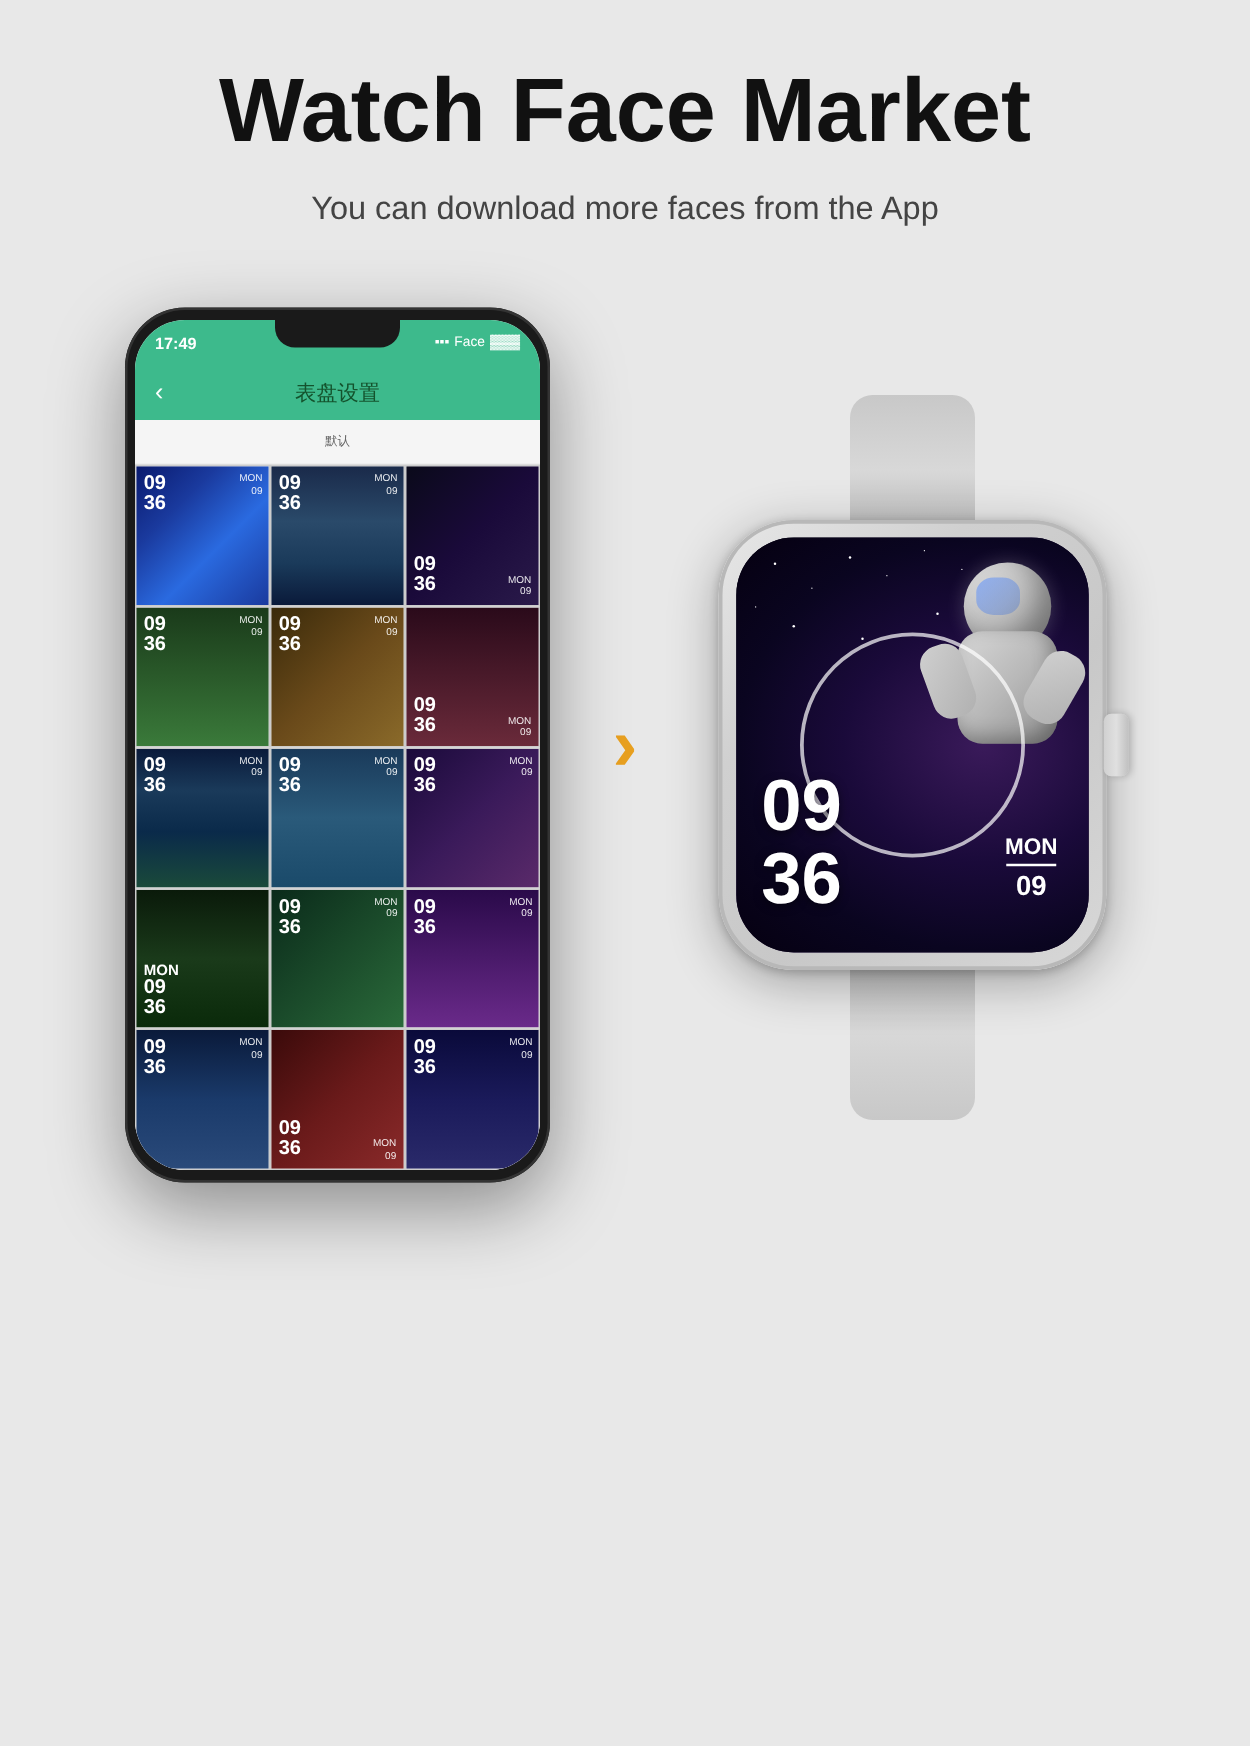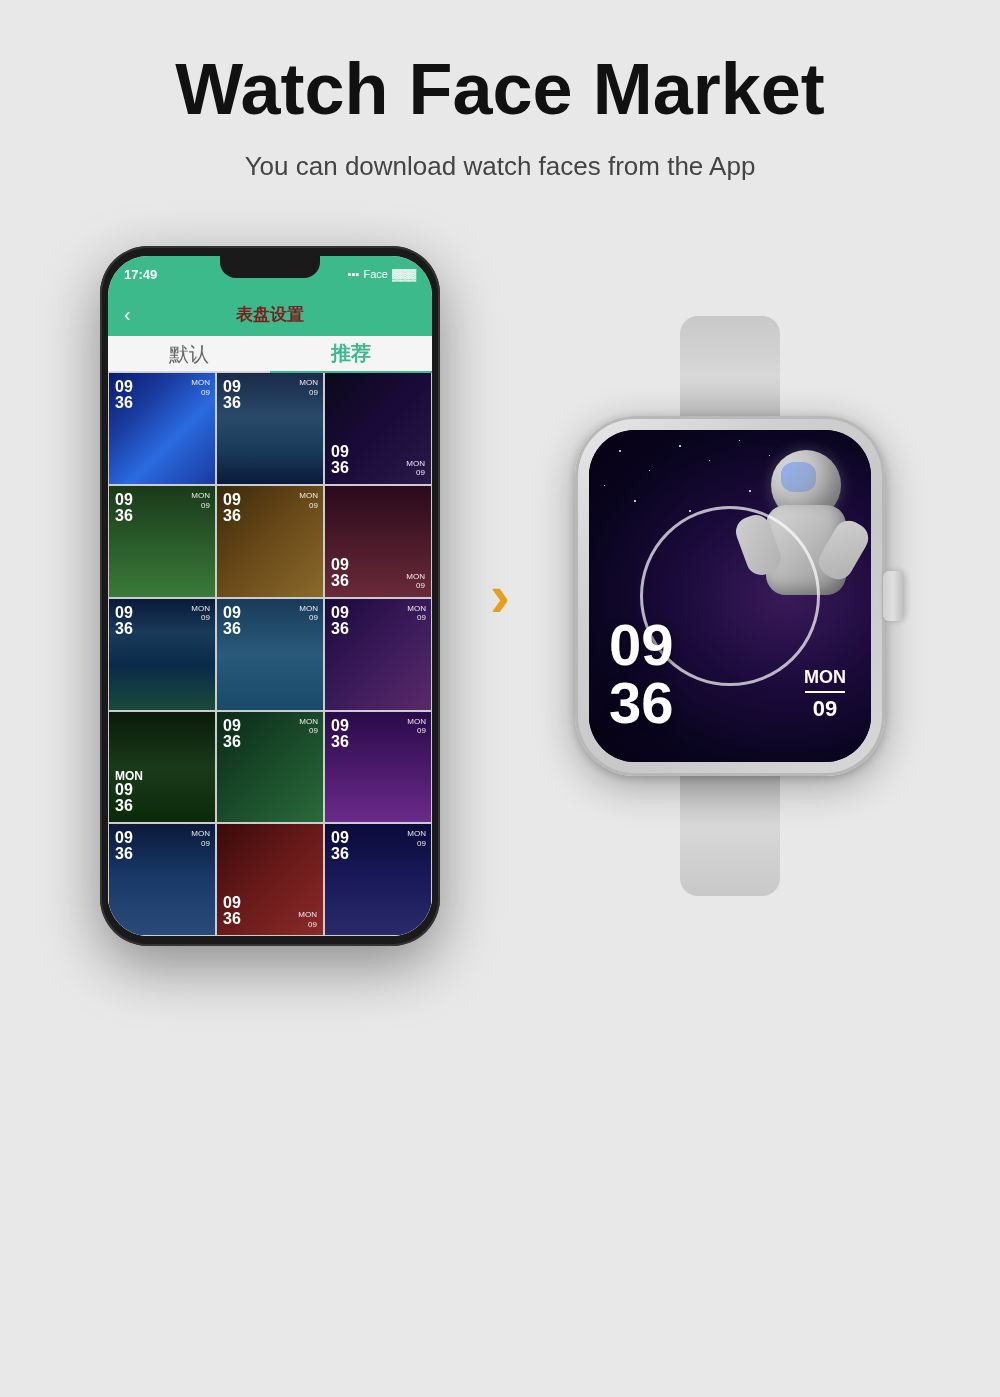--- a/index.html
+++ b/index.html
@@ -134,42 +134,42 @@
     }
 
     .nav-back {
       position: absolute;
       left: 16px;
       color: white;
       font-size: 20px;
     }
 
     .nav-title {
-      color: #7f1d1d;
+      color: #14532d;
       font-size: 17px;
-      font-weight: 700;
+      font-weight: 400;
     }
 
     .phone-tabs {
       position: absolute;
       top: 80px;
       left: 0;
       right: 0;
       height: 36px;
       background: #f5f5f5;
       display: flex;
       align-items: center;
       border-bottom: 1px solid #ddd;
       z-index: 5;
     }
 
     .tab-item {
       flex: 1;
       text-align: center;
-      font-size: 20px;
+      font-size: 10px;
       color: #666;
       line-height: 36px;
     }
 
     .tab-item.active {
       color: #3dba8c;
       border-bottom: 2px solid #3dba8c;
       font-weight: 600;
     }
 
@@ -536,21 +536,21 @@
       border-radius: 50%;
     }
   </style>
 </head>
 <body>
 
 <div class="page-container">
 
   <h1 class="title">Watch Face Market</h1>
   <p class="subtitle">
-    <span>You can download watch faces from the App</span><br>
+    <span>You can download more faces from the App</span><br>
   </p>
 
   <div class="content-row">
 
     <div class="phone-wrapper">
       <div class="phone-body">
 
         <div class="phone-side-btn-right"></div>
         <div class="phone-side-btn-left1"></div>
         <div class="phone-side-btn-left2"></div>
@@ -569,21 +569,20 @@
             </div>
           </div>
 
           <div class="phone-nav-bar">
             <span class="nav-back">‹</span>
             <span class="nav-title">表盘设置</span>
           </div>
 
           <div class="phone-tabs">
             <div class="tab-item">默认</div>
-            <div class="tab-item active">推荐</div>
           </div>
 
           <div class="watch-grid">
 
             <div class="watch-face-cell">
               <div class="watch-face-bg bg-blue-wave">
                 <div class="watch-face-time">
                   <span class="wf-hour">09</span>
                   <span class="wf-min">36</span>
                 </div>

